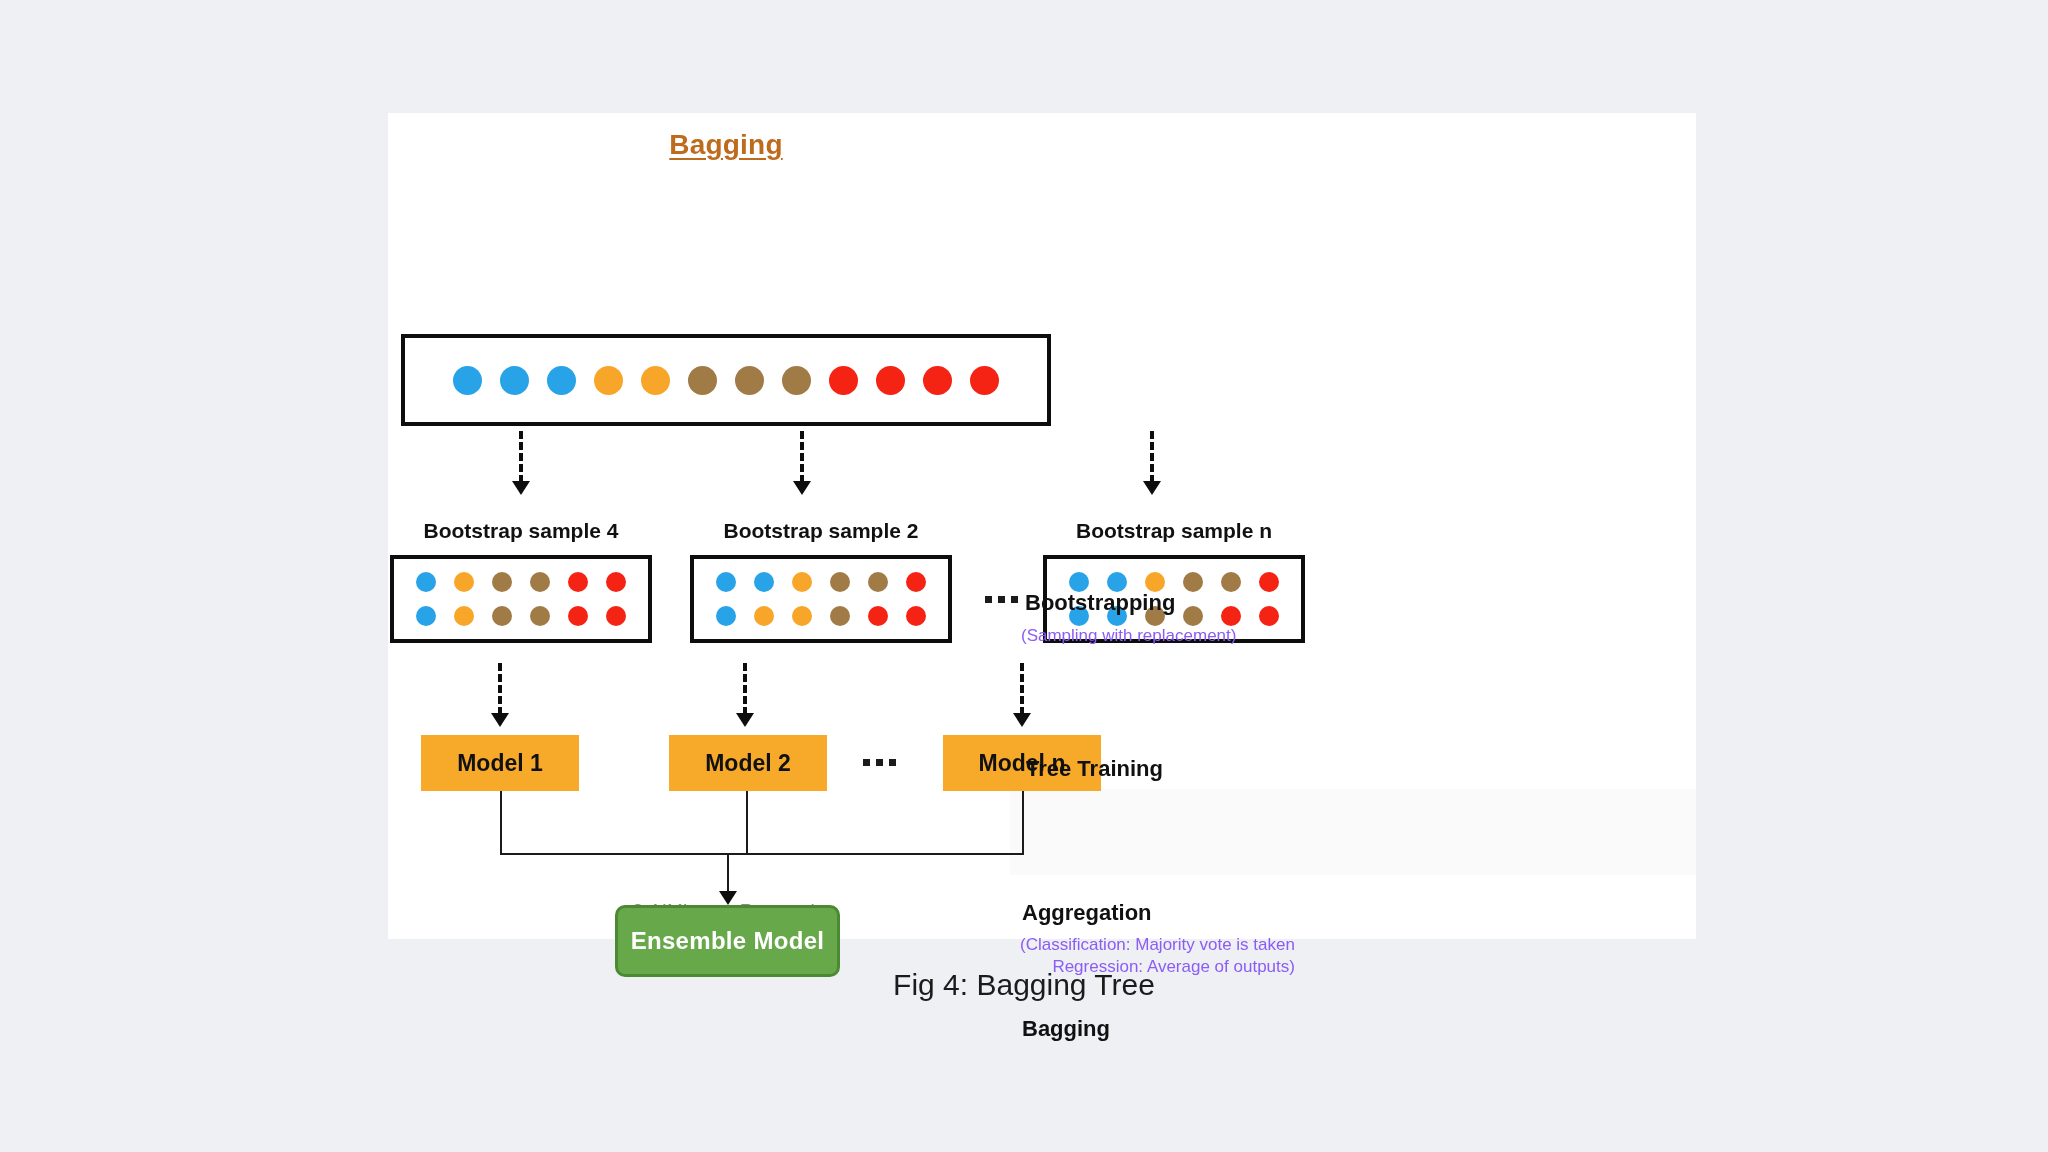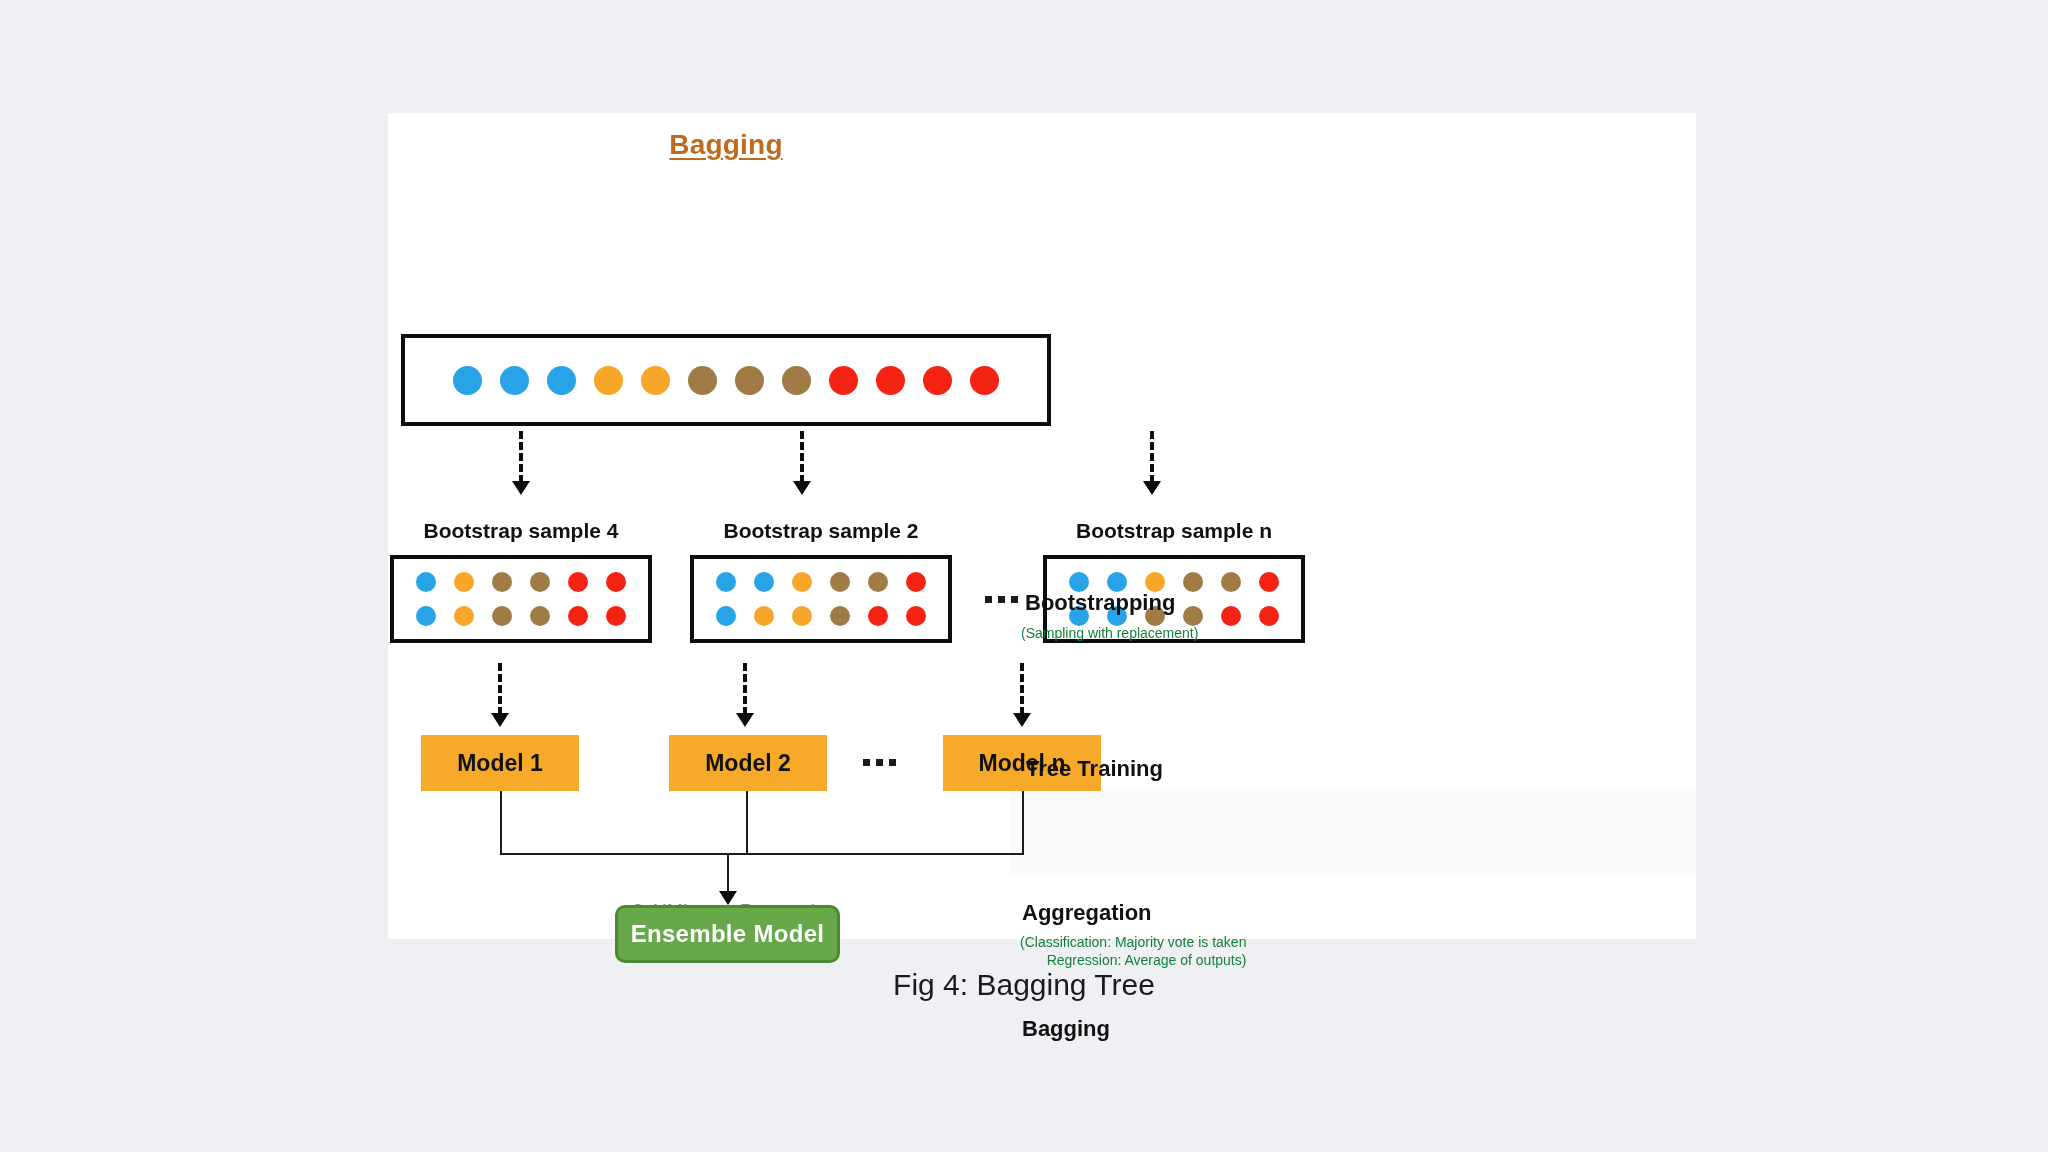--- a/index.html
+++ b/index.html
@@ -130,21 +130,21 @@
   #model-box-1 { left: 33px; }
   #model-box-2 { left: 281px; }
   #model-box-n { left: 555px; }
 
   
   #ensemble-model-box {
     position: absolute;
     left: 227px;
     top: 792px;
     width: 225px;
-    height: 58px;
+    height: 72px;
     background: #67a martian;
     background: #67a84a;
     border: 3px solid #4b8a33;
     border-radius: 10px;
     box-sizing: border-box;
     display: flex;
     align-items: center;
     justify-content: center;
     color: #ffffff;
     font-size: 24px;
@@ -196,22 +196,22 @@
   
   .anno-title {
     position: absolute;
     color: #111111;
     font-size: 22px;
     font-weight: bold;
     white-space: nowrap;
   }
   .anno-sub {
     position: absolute;
-    color: #15803d;
-    font-size: 14px;
+    color: #8b5cf6;
+    font-size: 17px;
     white-space: pre;
     line-height: 1.28;
   }
   #anno-bootstrapping-title { left: 637px; top: 477px; }
   #anno-bootstrapping-sub   { left: 633px; top: 512px; }
   #anno-model-training-title{ left: 638px; top: 643px; }
   #anno-aggregation-title   { left: 634px; top: 787px; }
   #anno-aggregation-sub     { left: 632px; top: 821px; text-align: right; }
   #anno-bagging-title       { left: 634px; top: 903px; }
 

